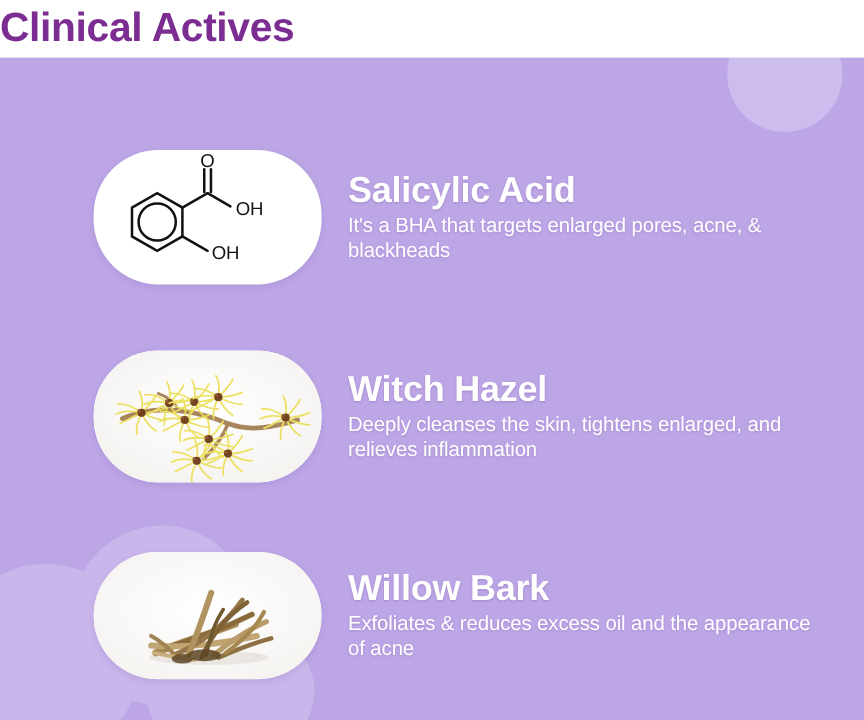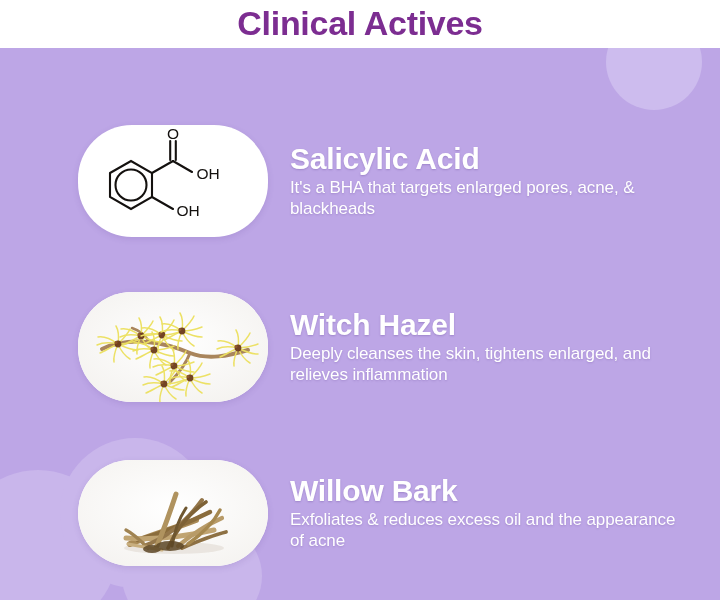--- a/index.html
+++ b/index.html
@@ -29,21 +29,21 @@
     background: #ffffff;
     z-index: 5;
   }
   .header-title {
     position: absolute;
     left: 0;
     top: 0;
     width: 720px;
     height: 43px;
     line-height: 46px;
-    text-align: center;
+    text-align: left;
     font-size: 34px;
     font-weight: bold;
     letter-spacing: -0.3px;
     color: #7c2d91;
     z-index: 6;
     white-space: nowrap;
   }
 
   
   .deco {

